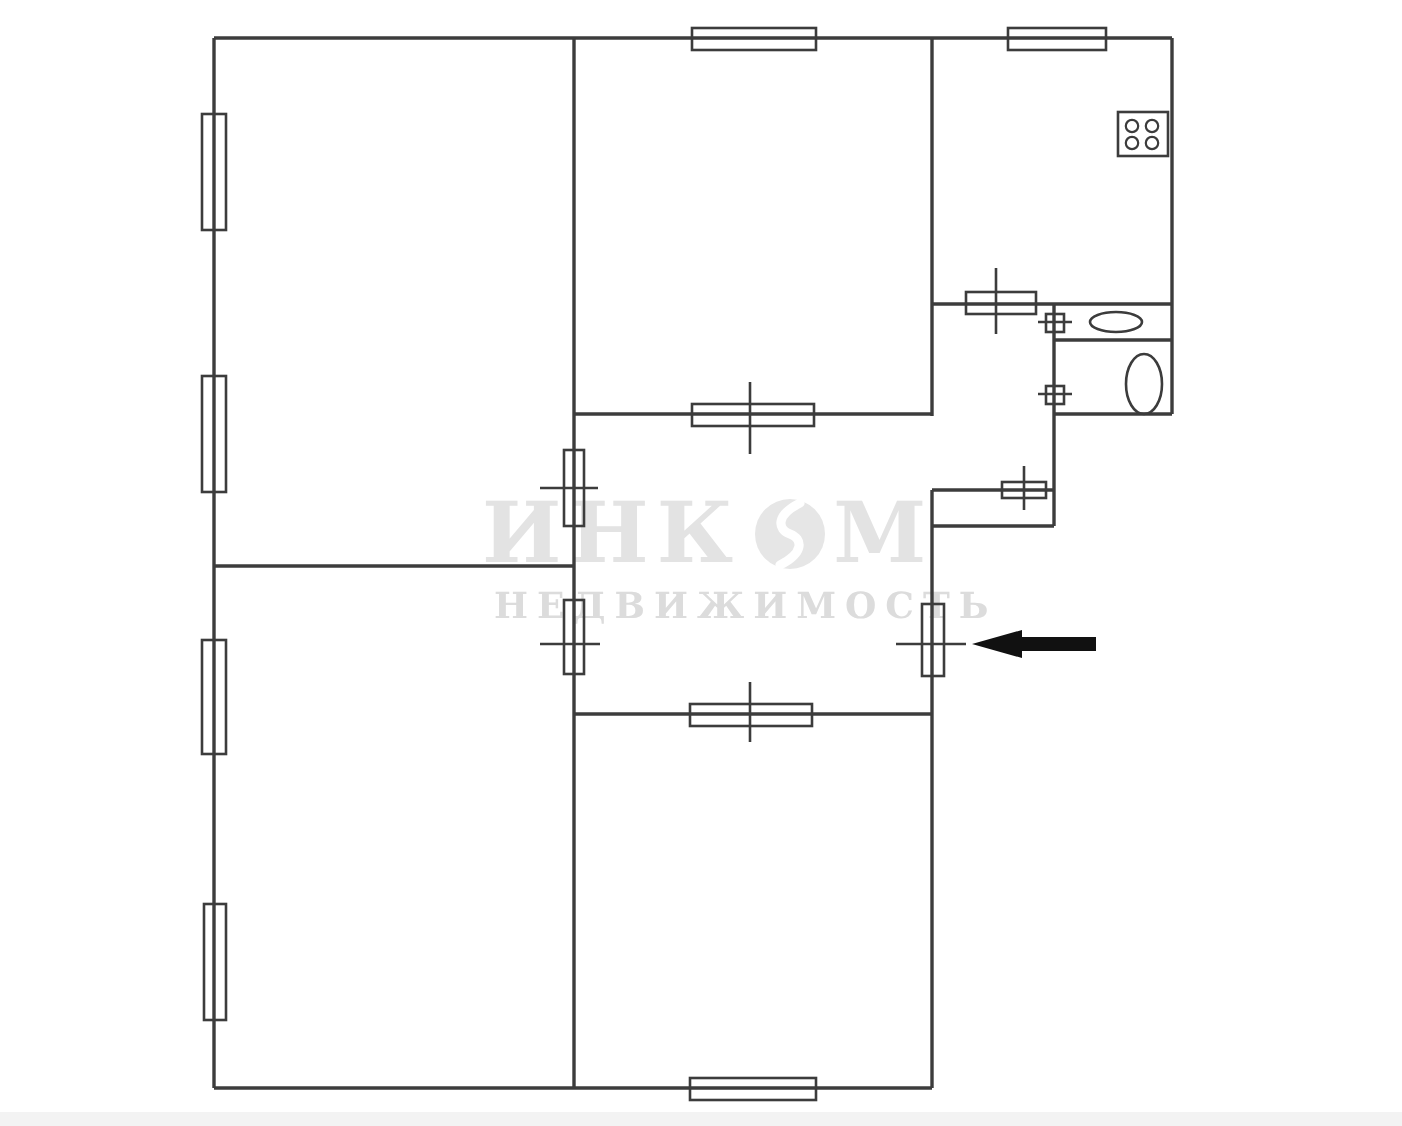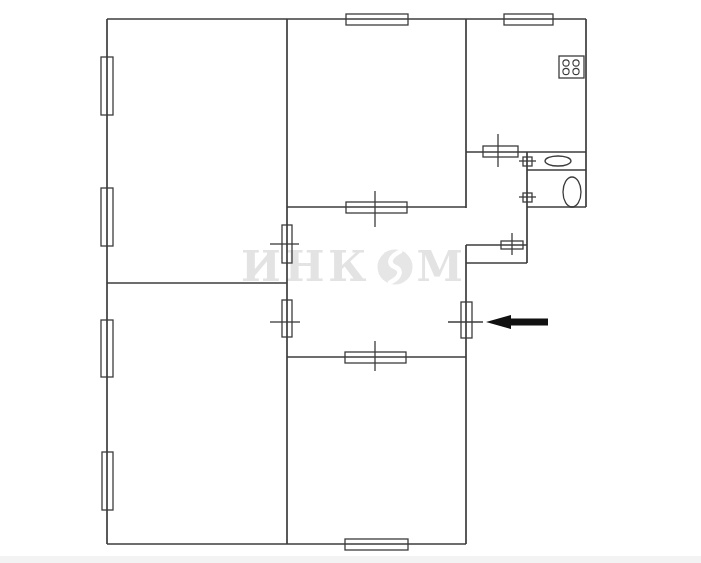--- a/index.html
+++ b/index.html
@@ -36,20 +36,21 @@
   <div class="bottom-band"></div>
 
   <div class="wm wm-line1" style="color: rgb(227, 227, 227);">
     <span>ИНК</span>
     <svg class="o-logo" width="38" height="38" viewBox="0 0 38 38">
       <circle cx="19" cy="19" r="17.5" fill="#e6e6e6"></circle>
       <path d="M24 3.5 C12 9.5, 12.5 16.5, 19 19 C25.5 21.5, 26 28.5, 14 34.5" stroke="#ffffff" stroke-width="4.6" fill="none" stroke-linecap="round"></path>
     </svg>
     <span>М</span>
   </div>
+  <div class="wm wm-line2" style="color: rgb(220, 220, 220);">НЕДВИЖИМОСТЬ</div>
 
   <svg id="plan-svg" width="701" height="563" viewBox="0 0 701 563">
       <line x1="107" y1="19" x2="586" y2="19" stroke="#3c3c3c" stroke-width="1.7" fill="none"></line>
       <line x1="107" y1="19" x2="107" y2="544" stroke="#3c3c3c" stroke-width="1.7" fill="none"></line>
       <line x1="107" y1="544" x2="466" y2="544" stroke="#3c3c3c" stroke-width="1.7" fill="none"></line>
       <line x1="466" y1="245" x2="466" y2="544" stroke="#3c3c3c" stroke-width="1.7" fill="none"></line>
       <line x1="466" y1="263" x2="527" y2="263" stroke="#3c3c3c" stroke-width="1.7" fill="none"></line>
       <line x1="527" y1="152" x2="527" y2="263" stroke="#3c3c3c" stroke-width="1.7" fill="none"></line>
       <line x1="527" y1="207" x2="586" y2="207" stroke="#3c3c3c" stroke-width="1.7" fill="none"></line>
       <line x1="586" y1="19" x2="586" y2="207" stroke="#3c3c3c" stroke-width="1.7" fill="none"></line>

